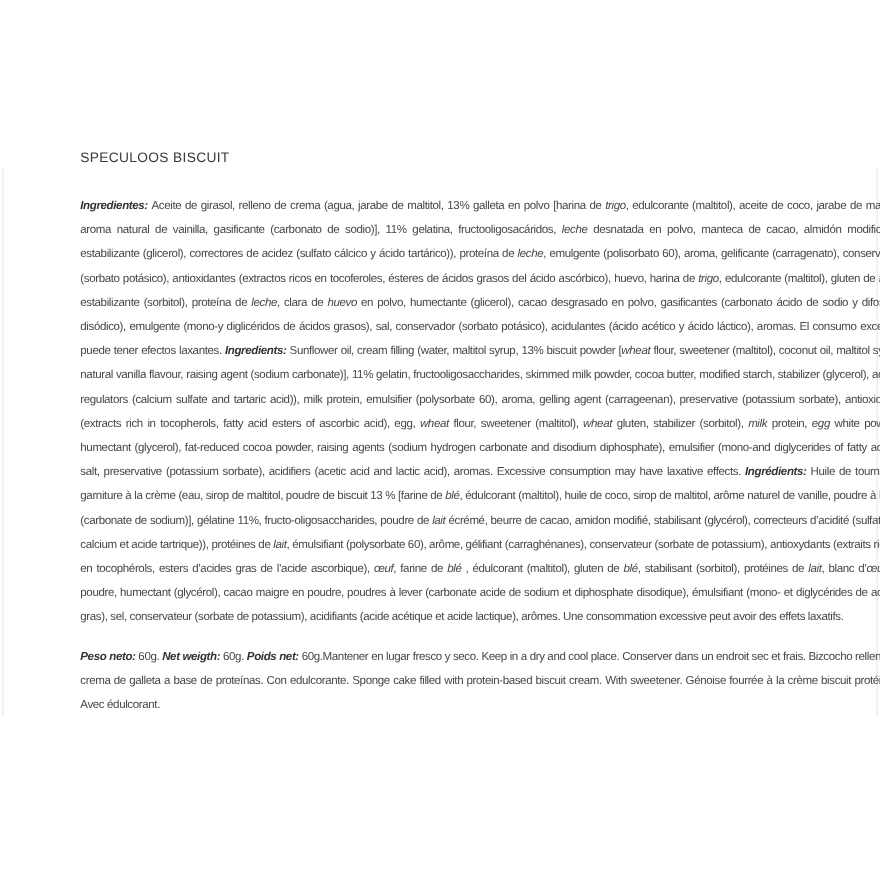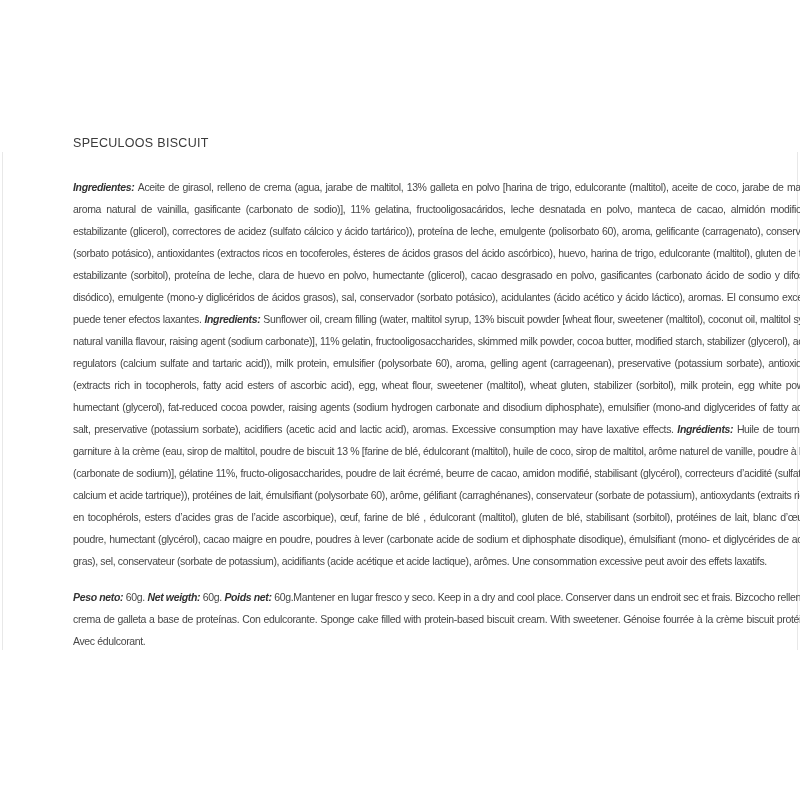--- a/index.html
+++ b/index.html
@@ -40,21 +40,21 @@
   }
   .para {
     margin: 0;
     font-size: 10.5px;
     line-height: 22px;
     letter-spacing: -0.35px;
     text-align: justify;
     color: #474747;
   }
   .para .b { font-weight: 700; color: #333333; font-style: italic; }
-  .para .i { }
+  .para .i { font-style: italic; }
   .para-info { margin-top: 14px; }
 </style>
 </head>
 <body>
 
 <div class="page">
   <div class="edge edge-left"></div>
   <div class="edge edge-right"></div>
   <div class="content">
     <h1 class="title">SPECULOOS BISCUIT</h1>

